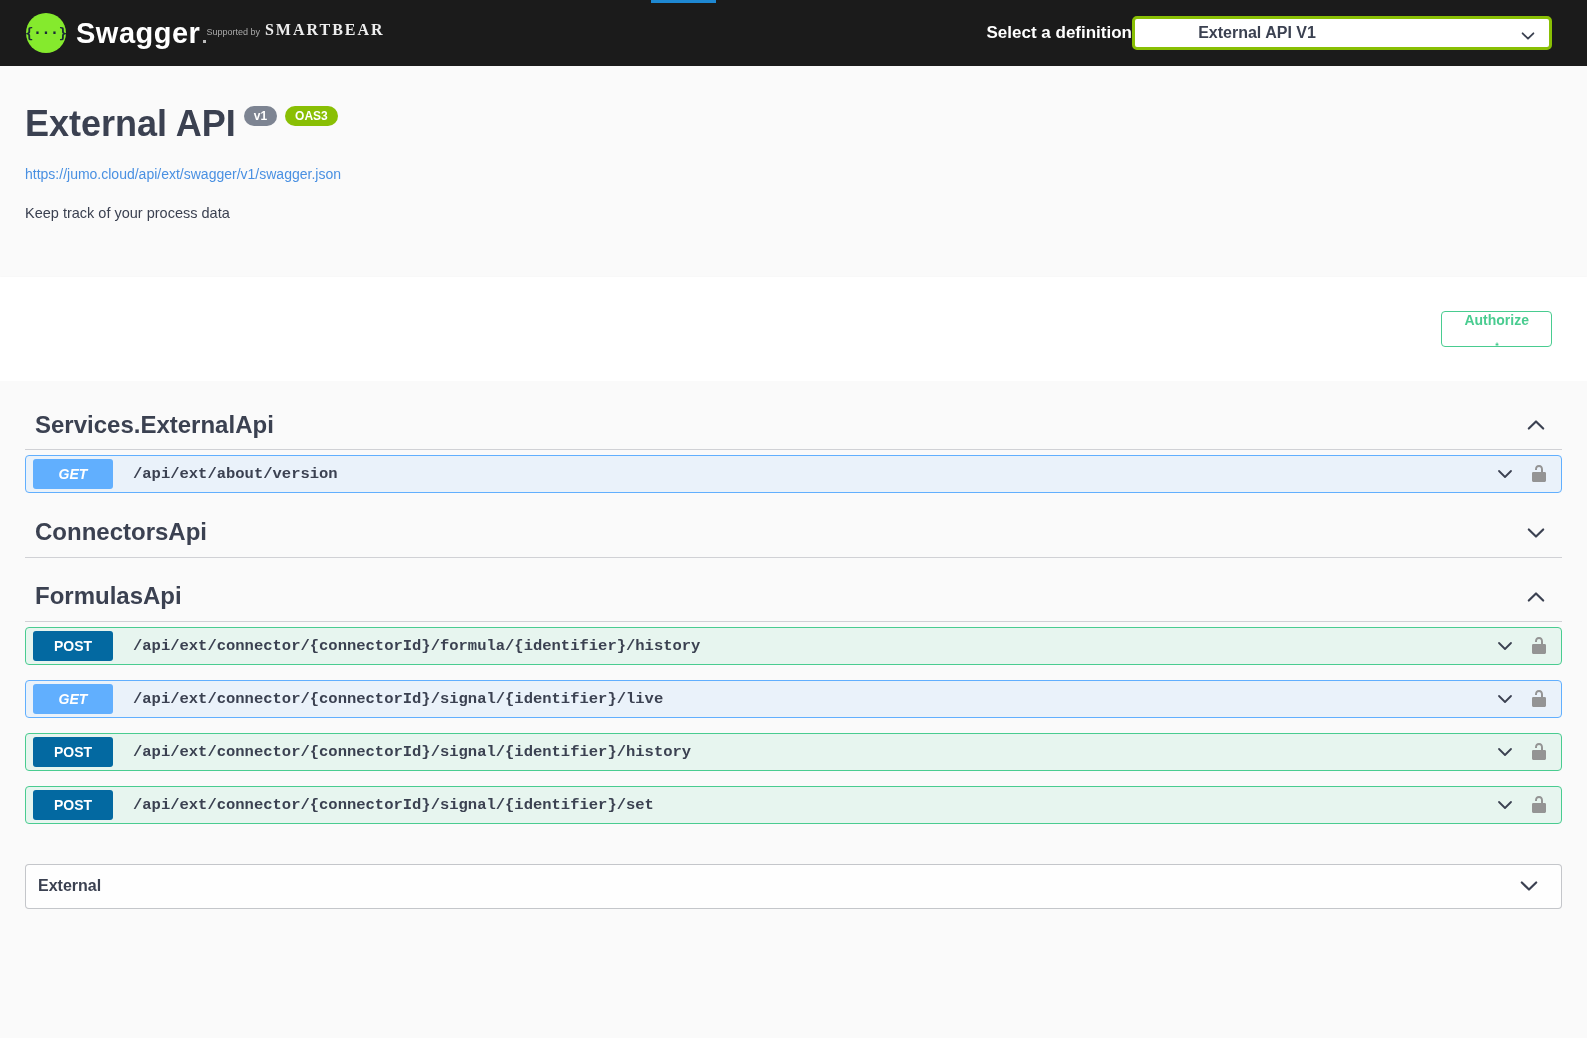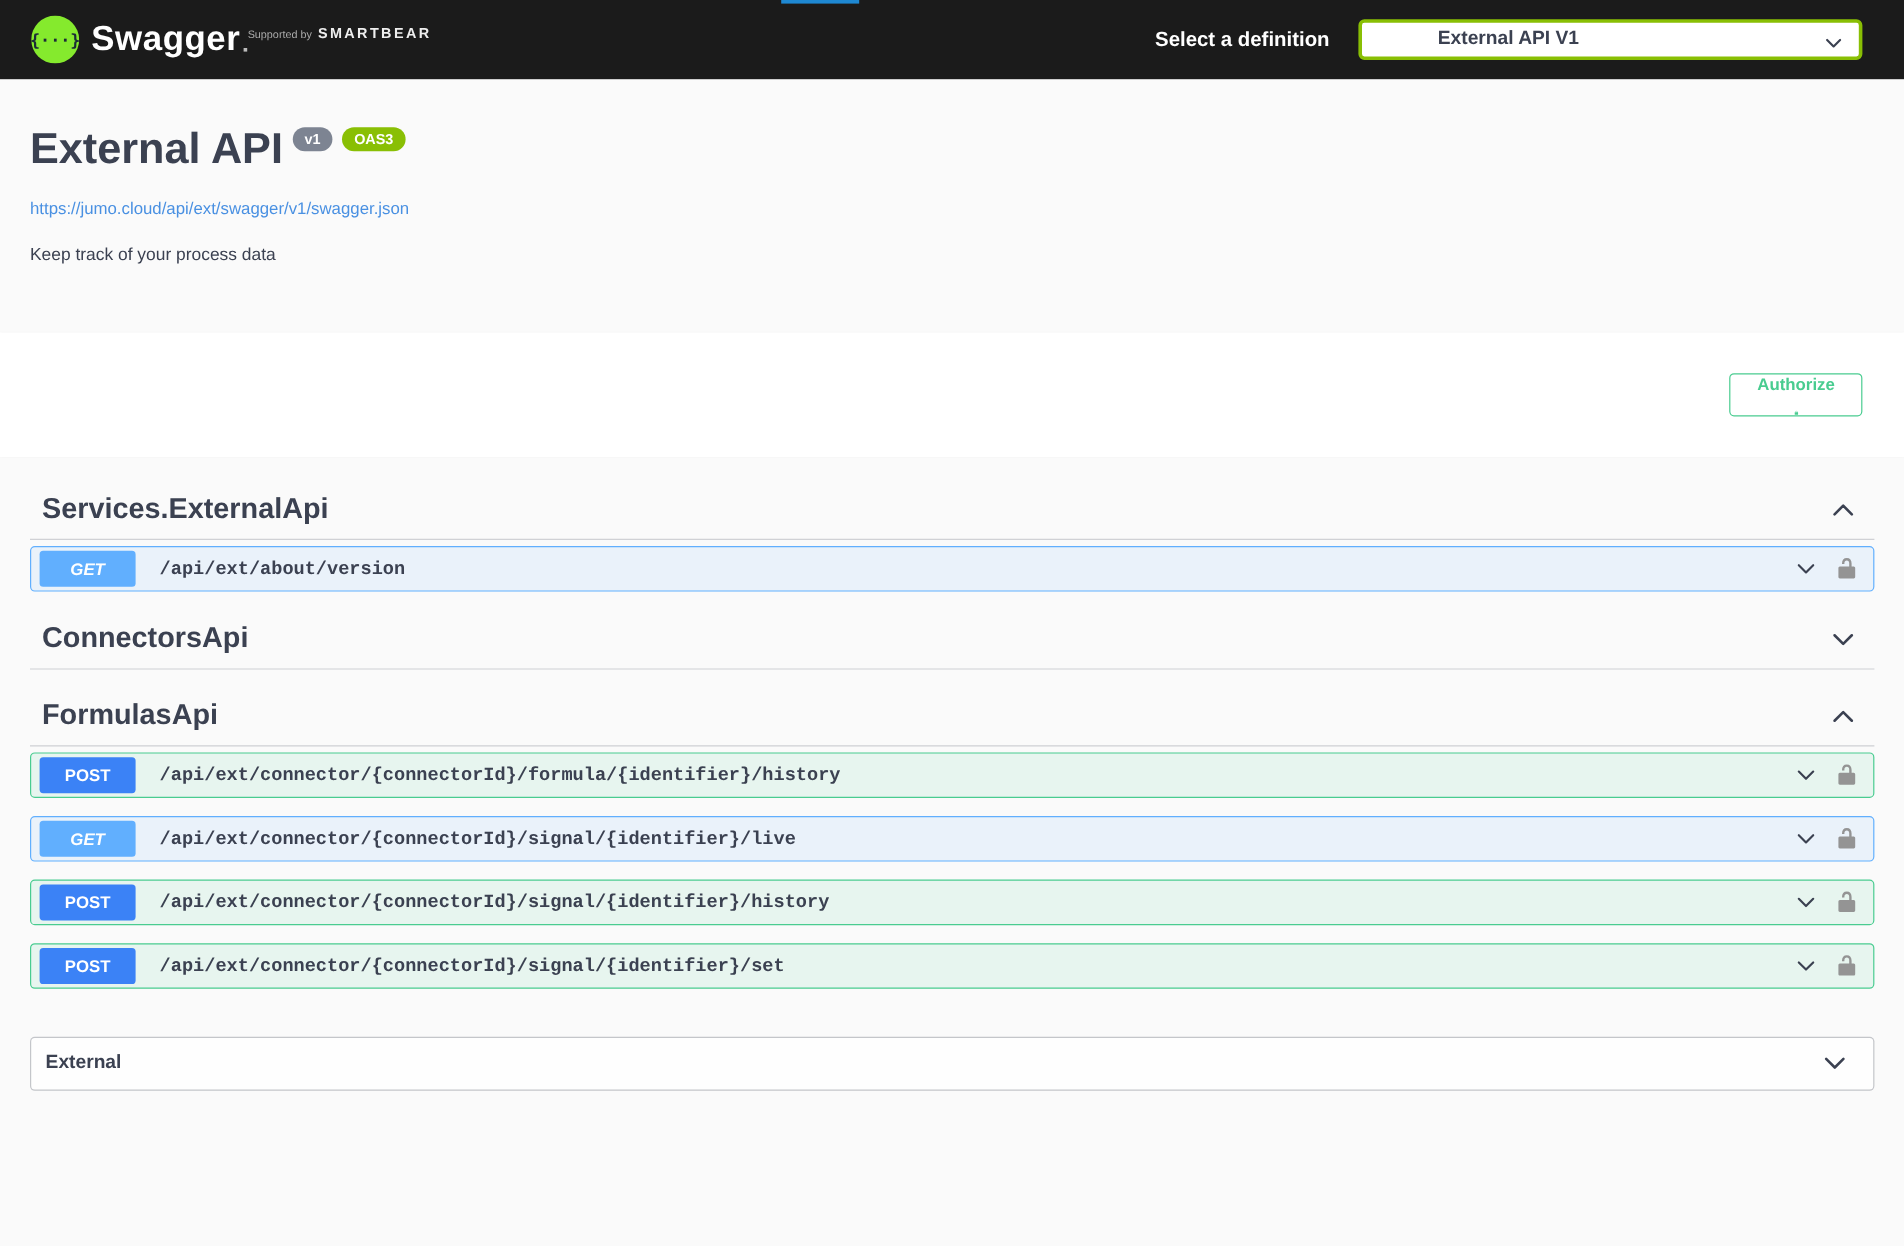--- a/index.html
+++ b/index.html
@@ -23,23 +23,23 @@
   .accent-strip {
     position: absolute; top: 0; left: 651px; width: 65px; height: 3px;
     background: #1e88d2;
   }
   .brand { display: flex; align-items: center; gap: 10px; }
   .brand-text { display: flex; flex-direction: row; line-height: 1; }
   .brand-name-row { display: flex; align-items: flex-end; }
   .brand-name { color: #fff; font-size: 29px; font-weight: bold; letter-spacing: 0.5px; }
   .tm-mark { width: 3px; height: 3px; background: #bbb; margin: 0 0 5px 3px; }
   .supported { margin-top: 3px; font-size: 9px; color: #aaa; display: flex; align-items: baseline; gap: 5px;}
-  .smartbear { color: #eee; font-weight: bold; font-size: 12px; letter-spacing: 2px; }
-
-  .definition-area { display: flex; align-items: center; gap: 24px; }
+  .smartbear { color: #eee; font-weight: bold; font-size: 16px; letter-spacing: 2px; font-family: Liberation Serif, serif; }
+
+  .definition-area { display: flex; align-items: center; }
   .select-label { color: #fff; font-size: 17px; font-weight: bold; }
   .definition-select {
     width: 420px; height: 34px; background: #fff;
     border: 3px solid #89bf04; border-radius: 5px;
     display: flex; align-items: center; justify-content: center;
     padding-right: 170px;
     position: relative; cursor: pointer;
   }
   .definition-select .sel-text { font-size: 16px; font-weight: bold; color: #3b4151; }
   .definition-select .chev { position: absolute; right: 12px; top: 8px; }
@@ -93,21 +93,21 @@
     border-radius: 4px; border: 1px solid;
   }
   .opblock-get  { background: rgba(97,175,254,0.1);  border-color: #61affe; }
   .opblock-post { background: rgba(73,204,144,0.1); border-color: #49cc90; }
   .method-badge {
     width: 80px; text-align: center; padding: 7px 0;
     border-radius: 3px; color: #fff; font-size: 14px; font-weight: bold;
     font-family: "Liberation Sans", sans-serif;
   }
   .method-get  { background: #61affe; font-style: italic; }
-  .method-post { background: #3b82f6; }
+  .method-post { background: #0369a1; }
   .op-path {
     margin-left: 20px; font-family: "Liberation Mono", "DejaVu Sans Mono", monospace;
     font-size: 15.5px; font-weight: 600; color: #3b4151; letter-spacing: 0;
   }
   .op-controls { margin-left: auto; display: flex; align-items: center; gap: 14px; }
   .lock-btn { background: none; border: none; padding: 0; cursor: pointer; display: flex; }
 
   
   .models-box {
     margin-top: 40px; height: 45px;

